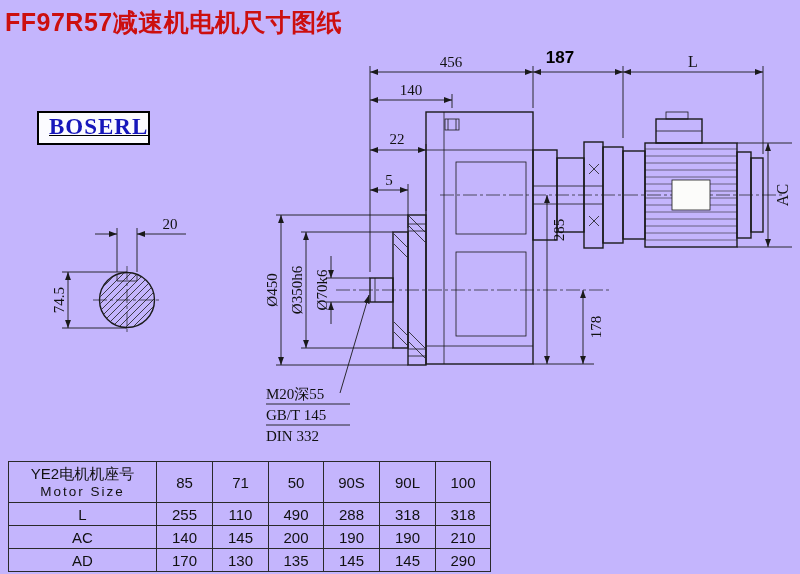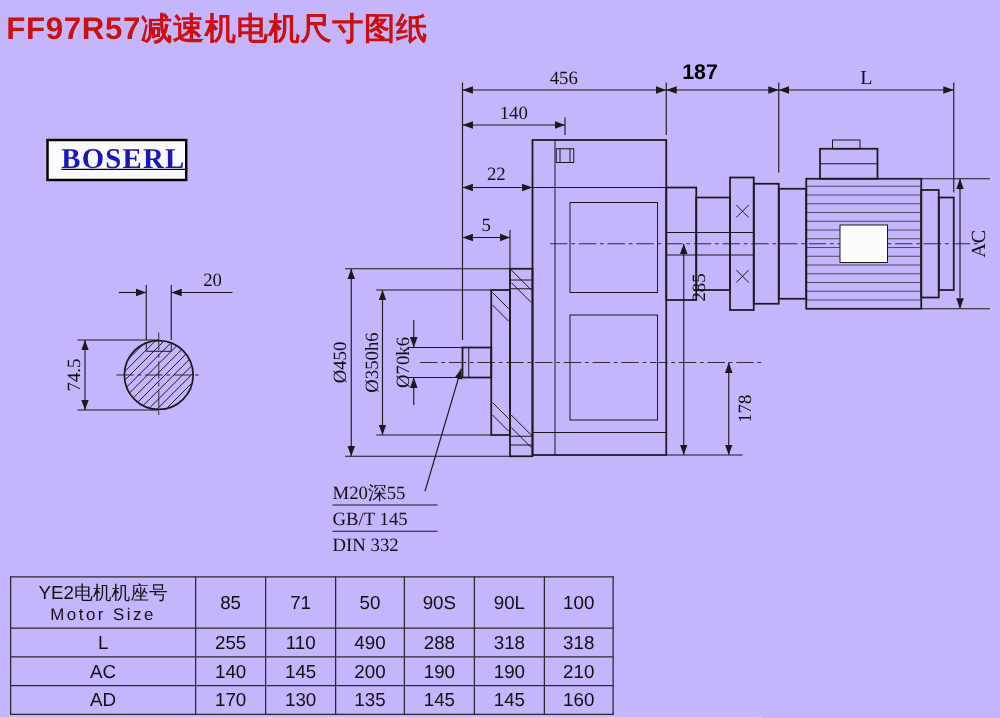--- a/index.html
+++ b/index.html
@@ -208,18 +208,18 @@
         <td>190</td>
         <td>210</td>
       </tr>
       <tr>
         <td>AD</td>
         <td>170</td>
         <td>130</td>
         <td>135</td>
         <td>145</td>
         <td>145</td>
-        <td>160</td>
+        <td>290</td>
       </tr>
     </tbody>
   </table>
 
 </div>
 
 </body></html>

